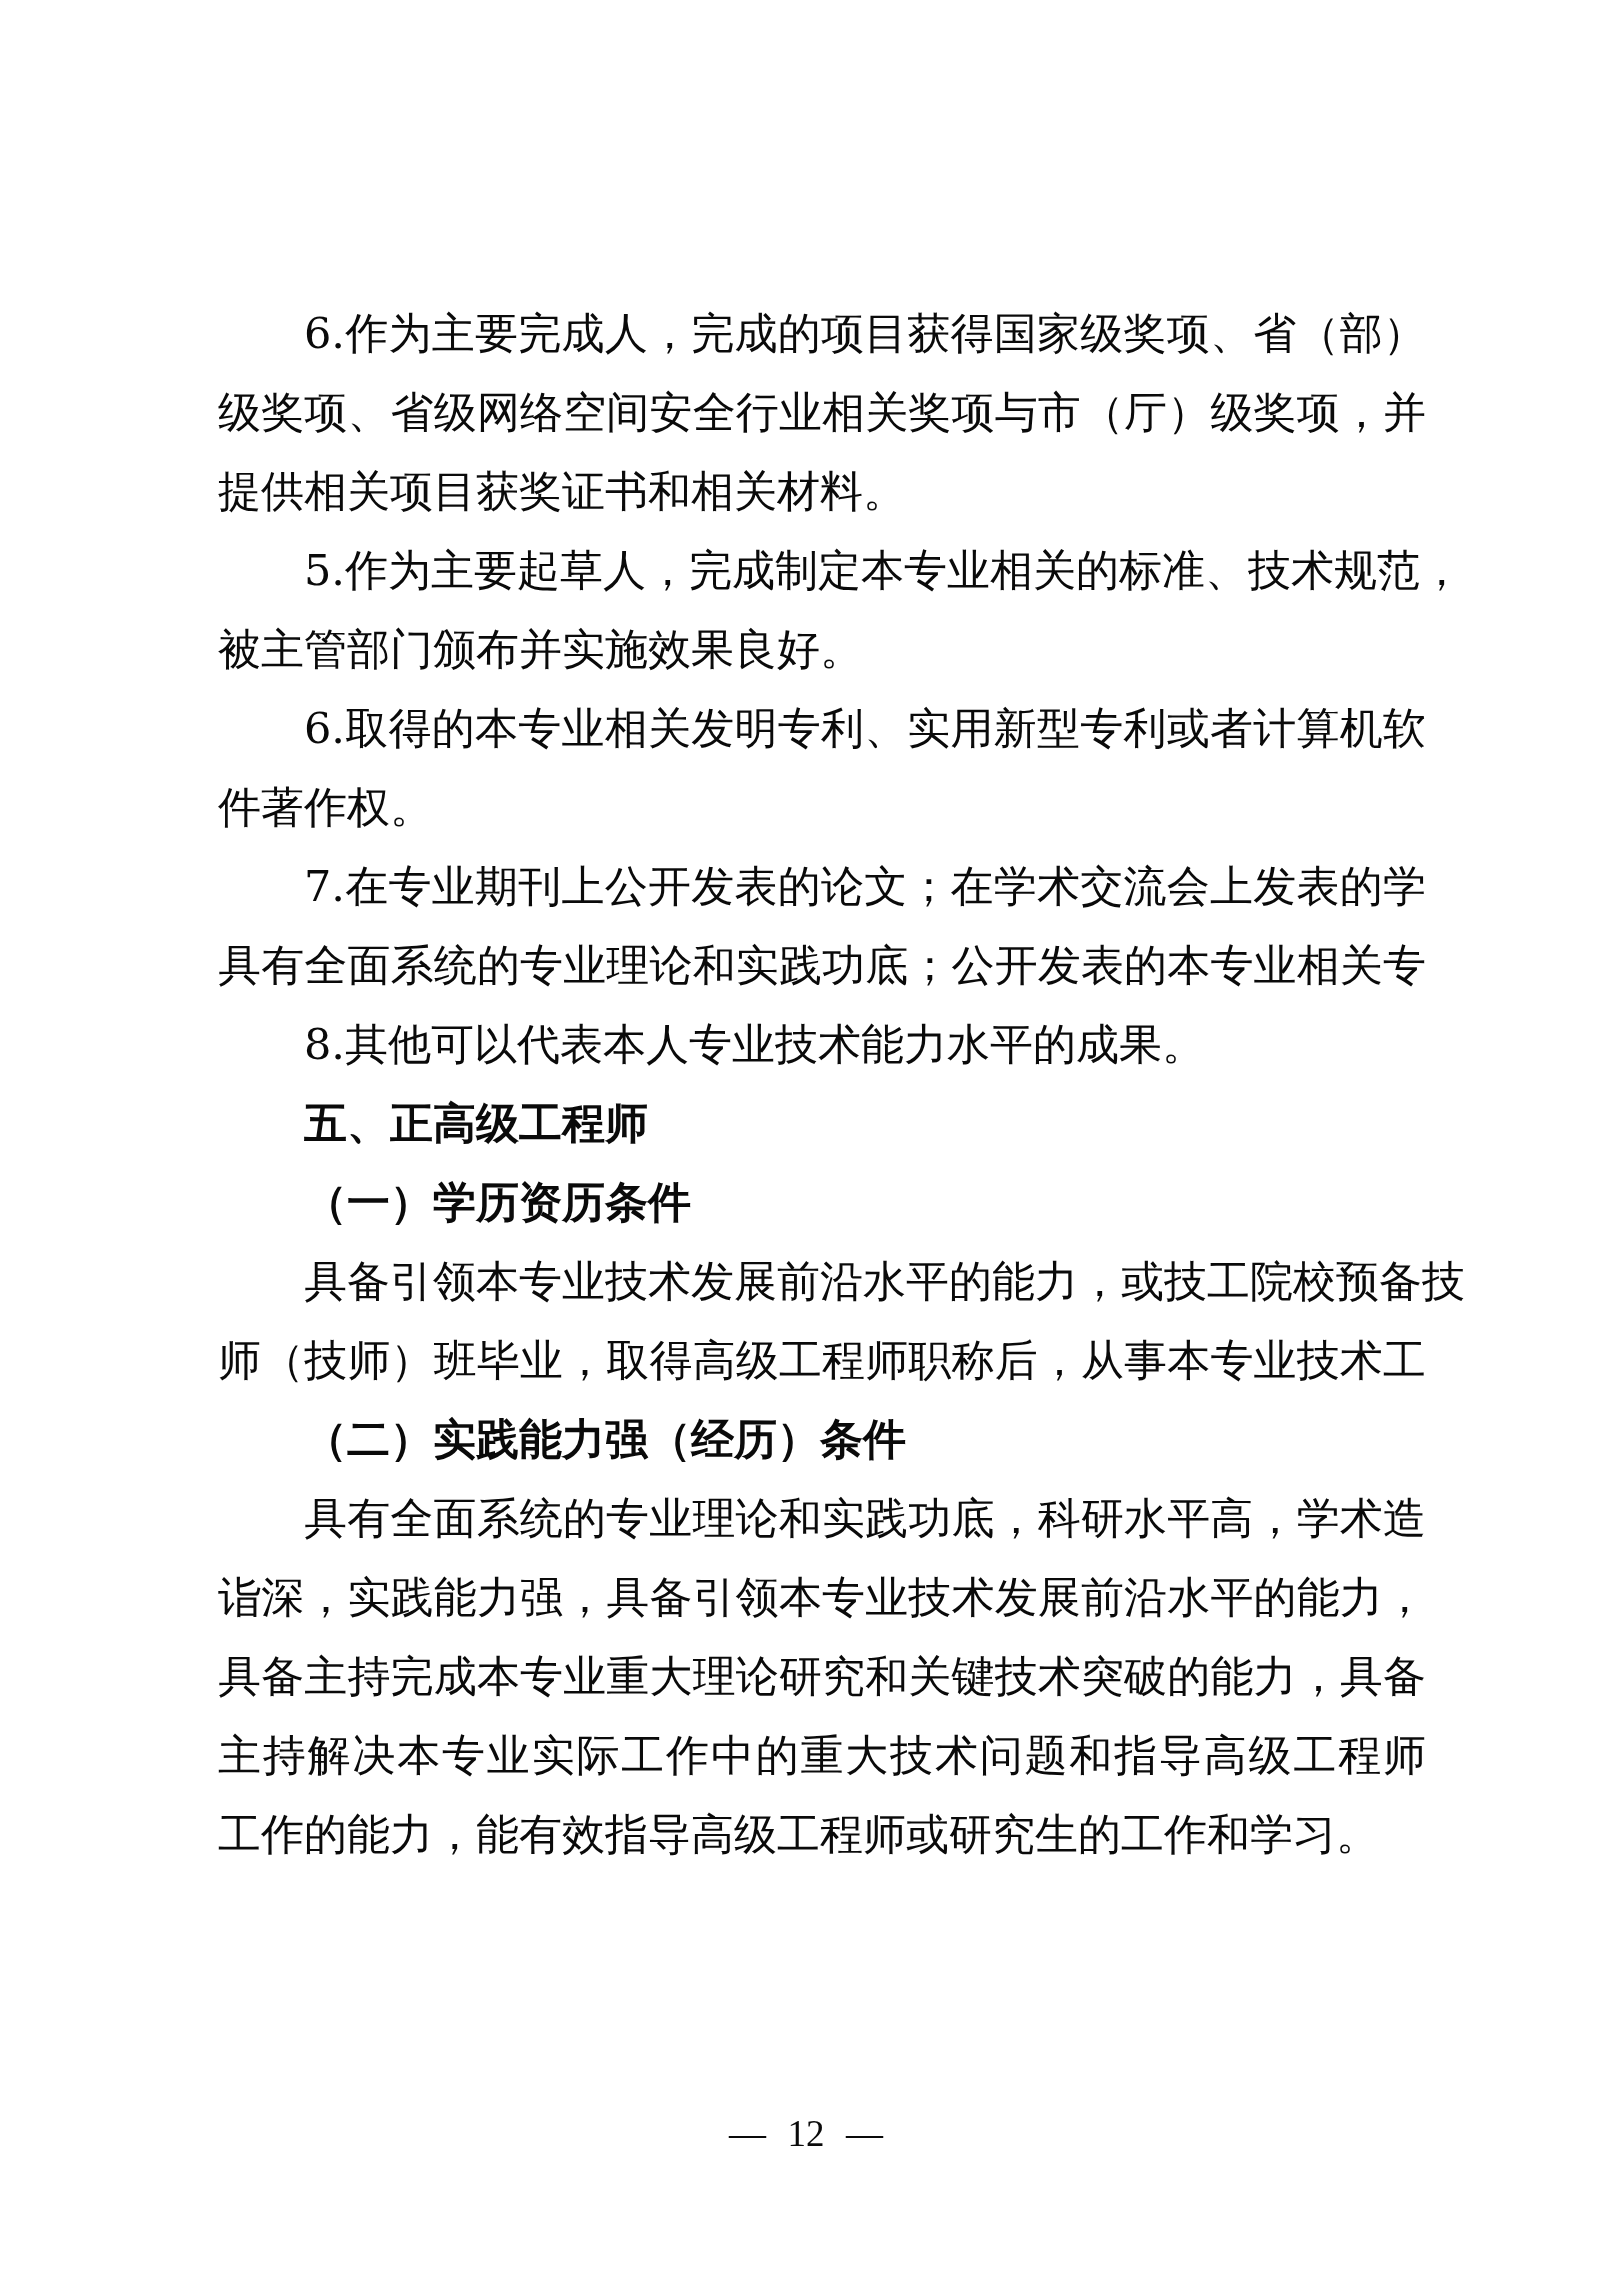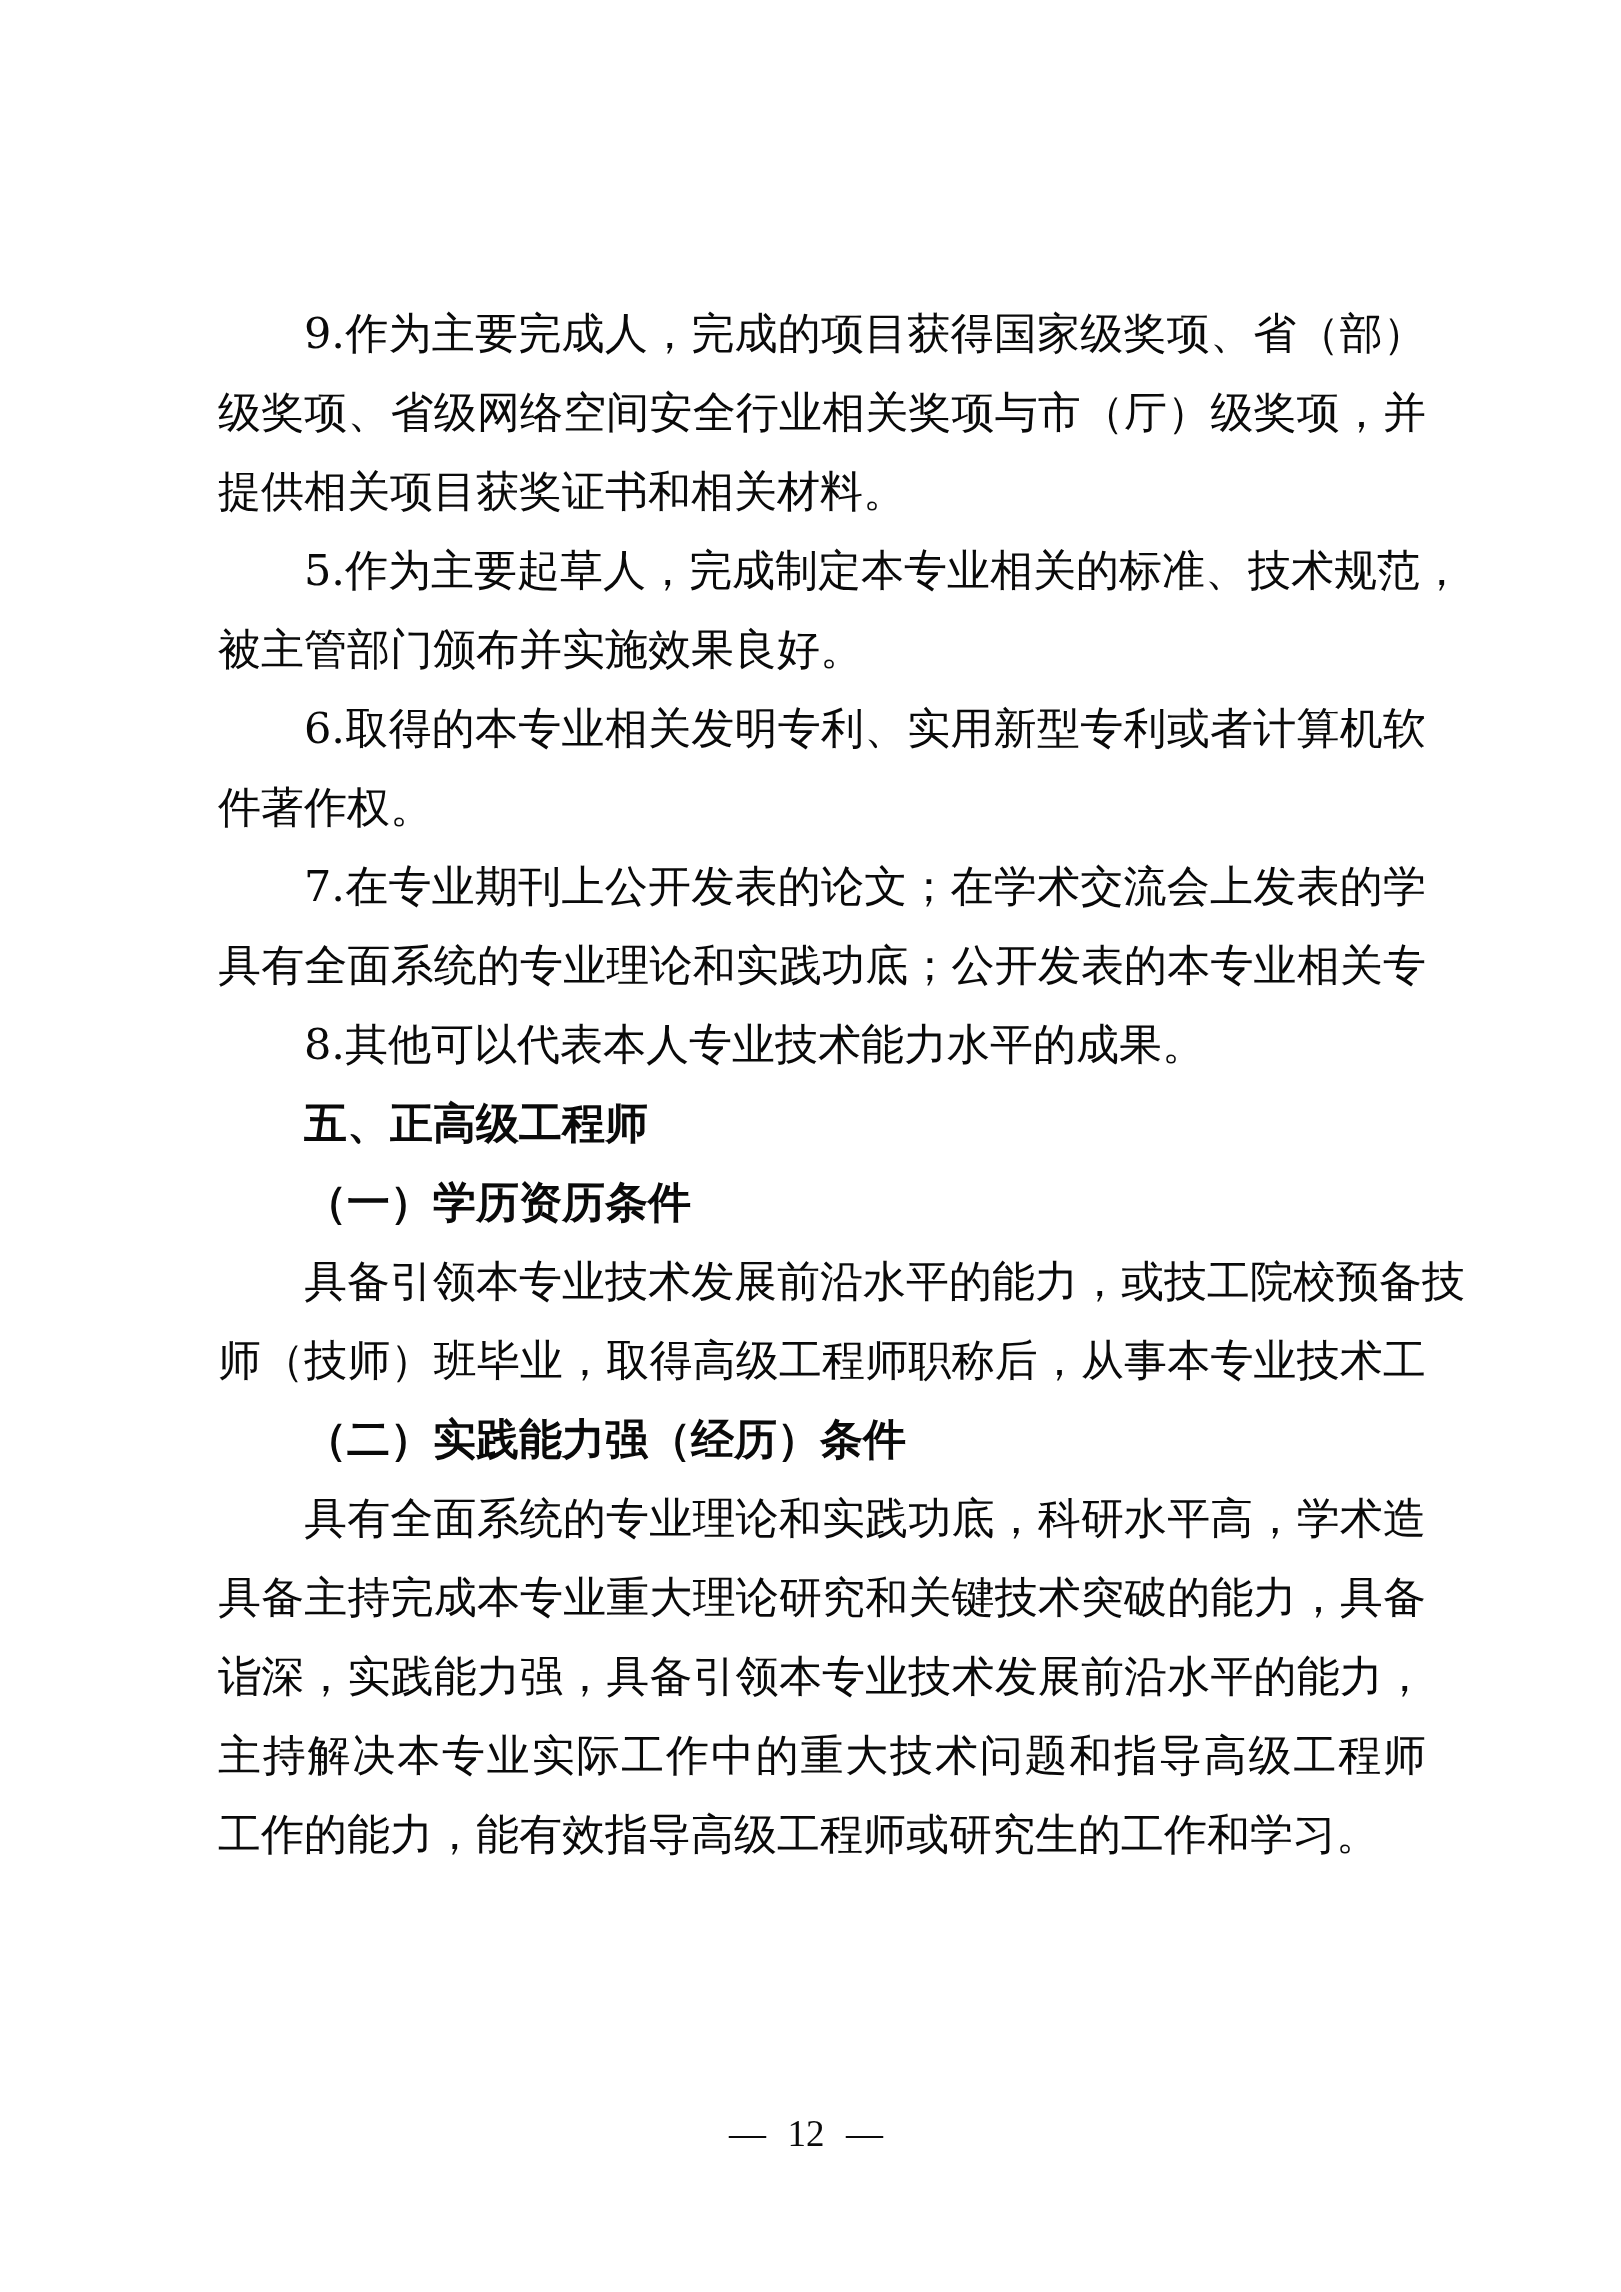--- a/index.html
+++ b/index.html
@@ -70,21 +70,21 @@
   .footer span { display: inline-block; }
   .footer .dash { margin: 0 21.6px; }
 </style>
 </head>
 <body>
 
 <div class="page">
   <div class="text-block">
 
     <div class="paragraph">
-      <span class="line full indent">9.作为主要完成人，完成的项目获得国家级奖项、省（部）</span>
+      <span class="line full indent">6.作为主要完成人，完成的项目获得国家级奖项、省（部）</span>
       <span class="line full">级奖项、省级网络空间安全行业相关奖项与市（厅）级奖项，并</span>
       <span class="line last">提供相关项目获奖证书和相关材料。</span>
     </div>
 
     <div class="paragraph">
       <span class="line full indent">5.作为主要起草人，完成制定本专业相关的标准、技术规范，</span>
       <span class="line last">被主管部门颁布并实施效果良好。</span>
     </div>
 
     <div class="paragraph">
@@ -107,22 +107,22 @@
 
     <div class="paragraph">
       <span class="line full indent">具备引领本专业技术发展前沿水平的能力，或技工院校预备技</span>
       <span class="line full">师（技师）班毕业，取得高级工程师职称后，从事本专业技术工</span>
     </div>
 
     <div class="line heading-sub">（二）实践能力强（经历）条件</div>
 
     <div class="paragraph">
       <span class="line full indent">具有全面系统的专业理论和实践功底，科研水平高，学术造</span>
+      <span class="line full">诣深，实践能力强，具备引领本专业技术发展前沿水平的能力，</span>
       <span class="line full">具备主持完成本专业重大理论研究和关键技术突破的能力，具备</span>
-      <span class="line full">诣深，实践能力强，具备引领本专业技术发展前沿水平的能力，</span>
       <span class="line full">主持解决本专业实际工作中的重大技术问题和指导高级工程师</span>
       <span class="line last">工作的能力，能有效指导高级工程师或研究生的工作和学习。</span>
     </div>
 
   </div>
 
   <div class="footer">
     <span class="dash">—</span><span>12</span><span class="dash">—</span>
   </div>
 </div>

